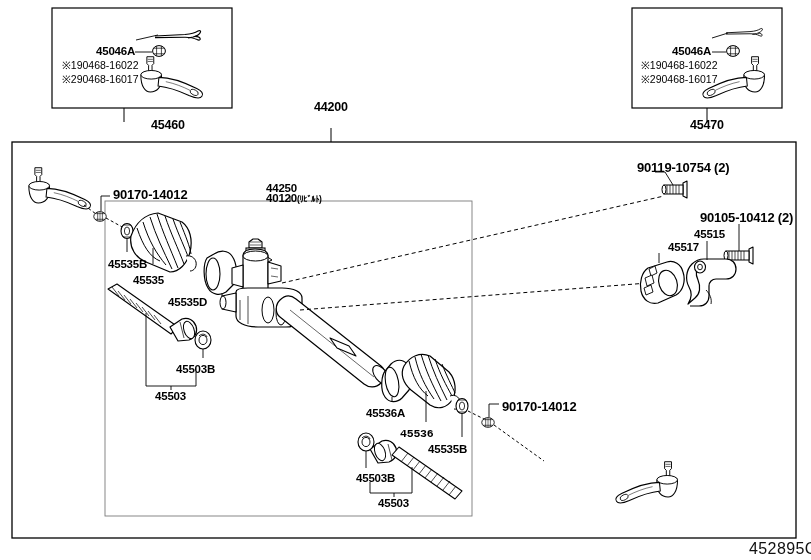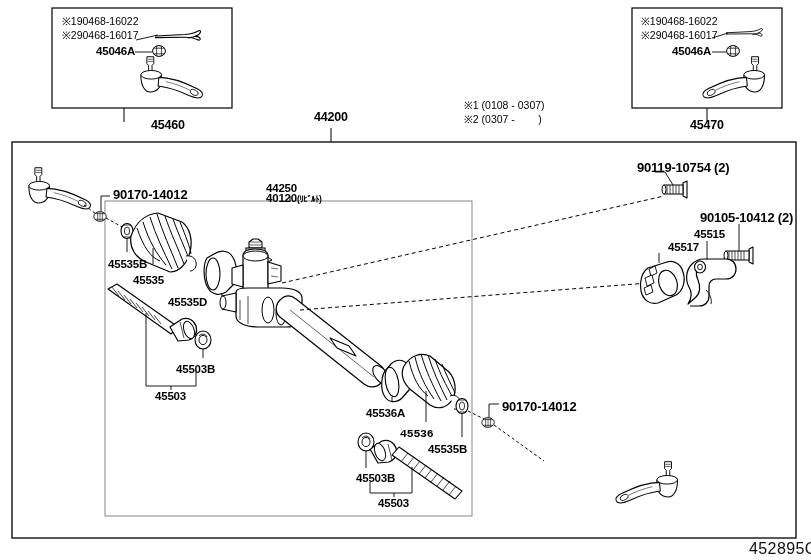--- a/index.html
+++ b/index.html
@@ -37,20 +37,21 @@
   .lbl-sm { font-size: 13px; }
   .lbl-md { font-size: 11.5px; }
   .lbl-lg { font-size: 12.5px; }
   .lbl-note {
     position: absolute;
     font-size: 10.5px;
     font-weight: normal;
     letter-spacing: 0px;
     white-space: pre;
     line-height: 1.35;
+    margin-top: 44px;
   }
   .lbl-kata {
     font-size: 8.5px;
     font-weight: bold;
     letter-spacing: -0.4px;
   }
   .footer-code {
     position: absolute;
     font-size: 16px;
     font-weight: normal;
@@ -444,23 +445,22 @@
   <div class="lbl lbl-md" style="left:96px; top:45px;">45046A</div>
 
   <div class="lbl lbl-lg" style="left:107px; top:118px;margin-left:44px;">45460</div>
 
   <div class="lbl-note" style="left:641px; top:14px;"><span>※190468-16022</span><br><span>※290468-16017</span></div>
 
   <div class="lbl lbl-md" style="left:672px; top:45px;">45046A</div>
 
   <div class="lbl lbl-lg" style="left:690px; top:118px;">45470</div>
 
-  <div class="lbl-note" style="left:464px; top:98px;"><span>※1 (0108 - 0307)</span><br><span>※2 (0307 -        )</span></div>
-
-  <div class="lbl lbl-lg" style="left:314px; top:110px;">44200</div>
+
+  <div class="lbl lbl-lg" style="left:314px; top:100px;">44200</div>
 
   <div class="lbl lbl-md" style="left:266px; top:182px;">44250</div>
   <div class="lbl lbl-md" style="left:266px; top:192px;"><span>40120</span><span class="lbl-kata">(ﾘﾋﾞﾙﾄ)</span></div>
 
   <div class="lbl lbl-sm" style="left:113px; top:188px;">90170-14012</div>
   <div class="lbl lbl-md" style="left:108px; top:258px;">45535B</div>
   <div class="lbl lbl-md" style="left:133px; top:274px;">45535</div>
   <div class="lbl lbl-md" style="left:168px; top:296px;text-align:right;">45535D</div>
   <div class="lbl lbl-md" style="left:176px; top:363px;">45503B</div>
   <div class="lbl lbl-md" style="left:155px; top:390px;">45503</div>

